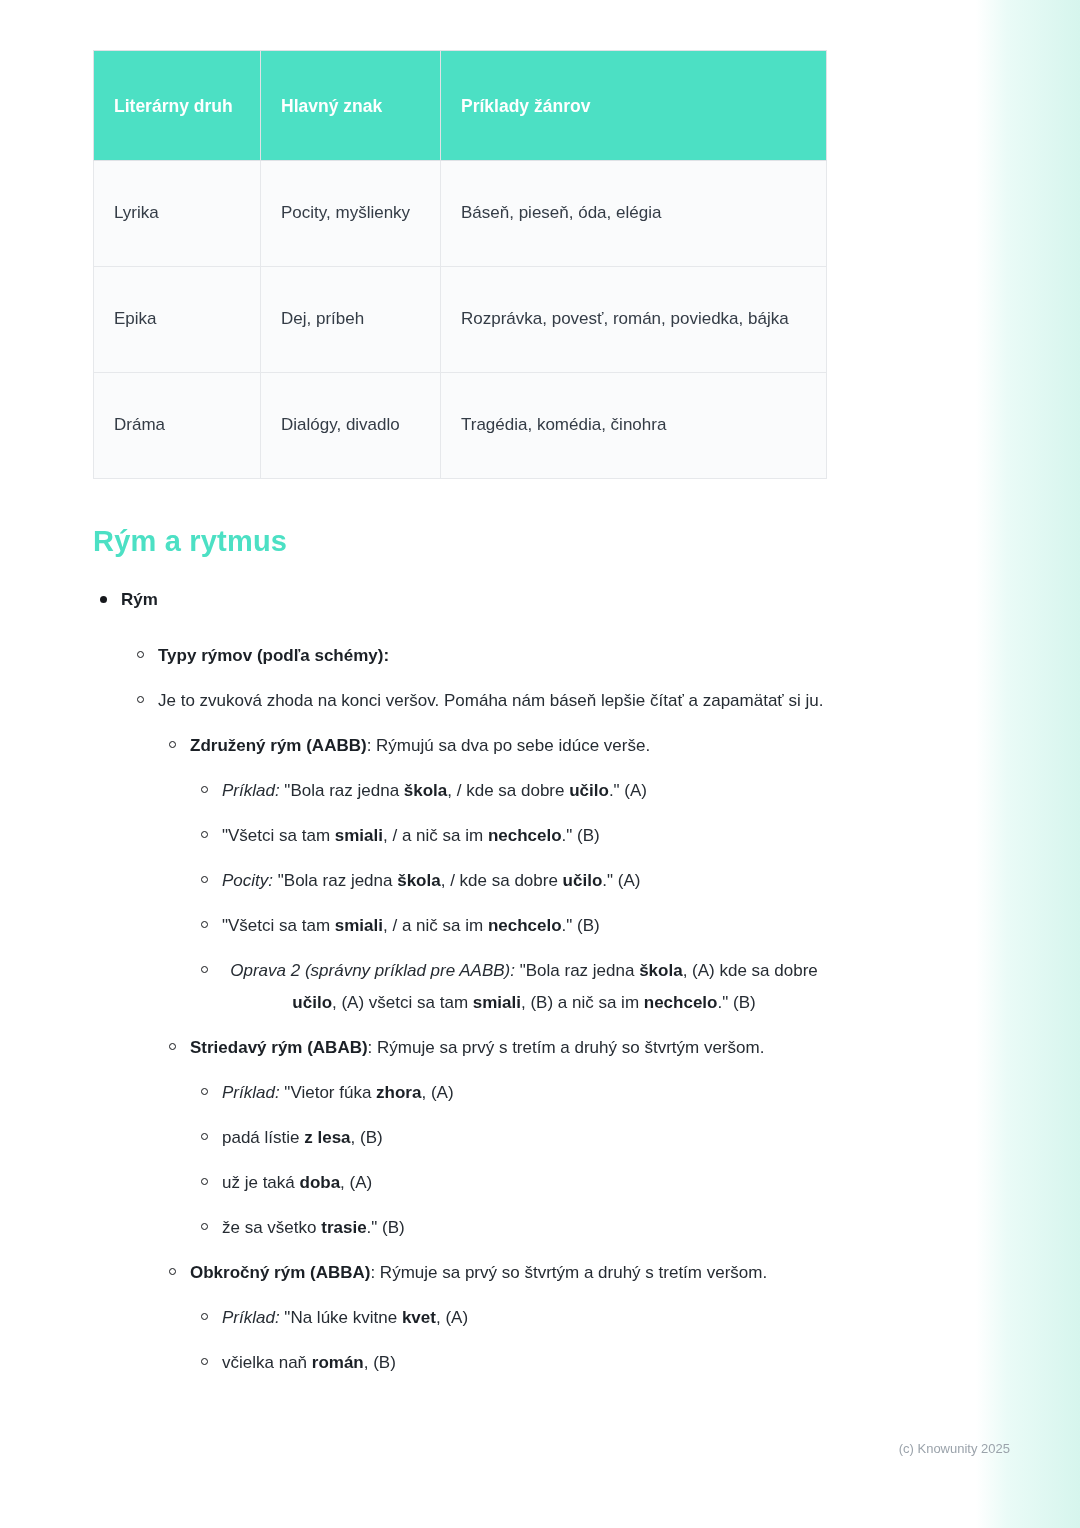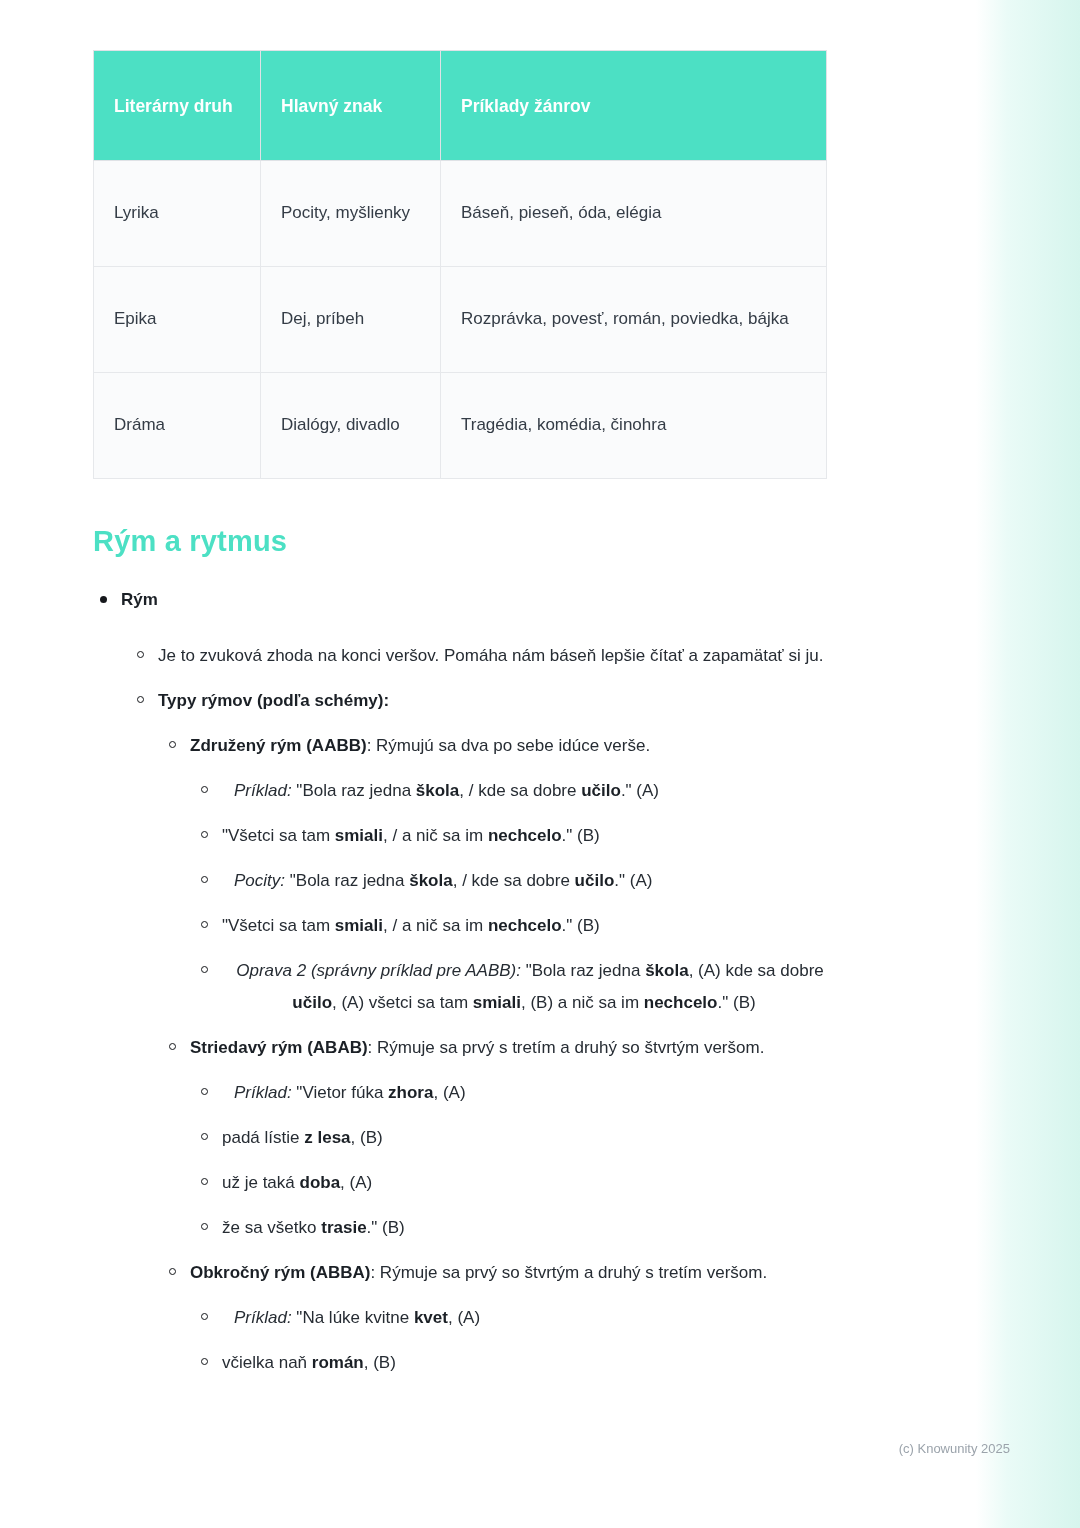--- a/index.html
+++ b/index.html
@@ -41,21 +41,21 @@
   .li{display:flex;align-items:flex-start;font-size:17px;line-height:32px;margin-bottom:13px;text-align:center;}
   .marker{flex:none;border-radius:50%;margin:12px 14px 0 0;}
   .marker.disc{width:7px;height:7px;background:#16181c;}
   .marker.circle{width:7px;height:7px;border:1.6px solid #16181c;background:transparent;margin-top:11px;}
   .ind0{margin-left:7px;margin-bottom:24px;}
   .ind1{margin-left:44px;}
   .ind2{margin-left:76px;}
   .ind3{margin-left:108px;}
   .li.ind3 + .li.ind2{margin-top:8px;}
   .txt strong{font-weight:700;color:#1b2026;}
-  .txt em{font-style:italic;margin-left:12px;}
+  .txt em{font-style:italic;}
   .footer{
     position:absolute;right:70px;bottom:72px;
     font-size:13px;color:var(--muted);
   }
 </style>
 </head>
 <body>
 
 <div class="page">
   <div class="stripe"></div>
@@ -95,25 +95,25 @@
 
     <h2>Rým a rytmus</h2>
 
     <div class="list">
         <div class="li ind0">
           <span class="marker disc"></span>
           <span class="txt"><strong>Rým</strong></span>
         </div>
         <div class="li ind1">
           <span class="marker circle"></span>
-          <span class="txt">Je to zvuková zhoda na konci veršov. Pomáha nám báseň lepšie čítať a zapamätať si ju.</span>
+          <span class="txt"><strong>Typy rýmov (podľa schémy):</strong></span>
         </div>
         <div class="li ind1">
           <span class="marker circle"></span>
-          <span class="txt"><strong>Typy rýmov (podľa schémy):</strong></span>
+          <span class="txt">Je to zvuková zhoda na konci veršov. Pomáha nám báseň lepšie čítať a zapamätať si ju.</span>
         </div>
         <div class="li ind2">
           <span class="marker circle"></span>
           <span class="txt"><strong>Združený rým (AABB)</strong>: Rýmujú sa dva po sebe idúce verše.</span>
         </div>
         <div class="li ind3">
           <span class="marker circle"></span>
           <span class="txt"><em>Príklad:</em> "Bola raz jedna <strong>škola</strong>, / kde sa dobre <strong>učilo</strong>." (A)</span>
         </div>
         <div class="li ind3">

